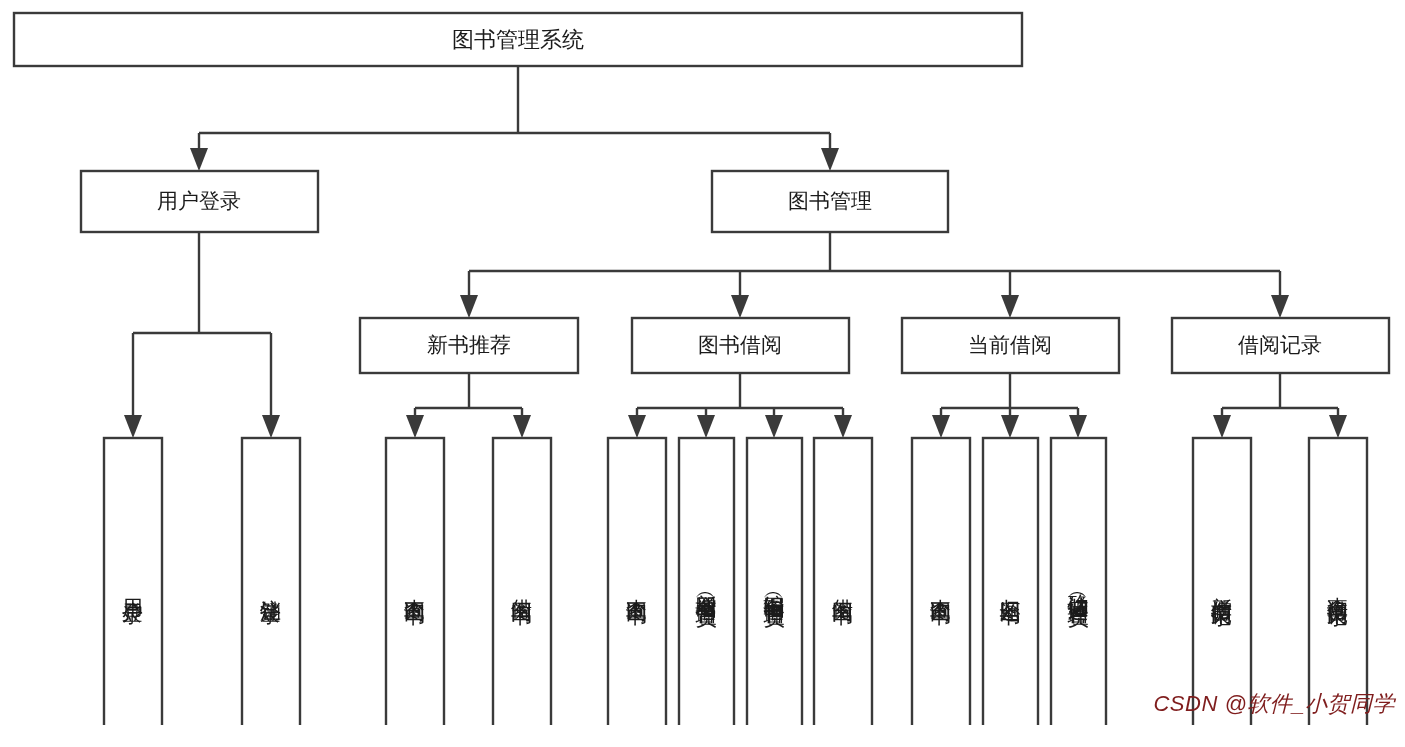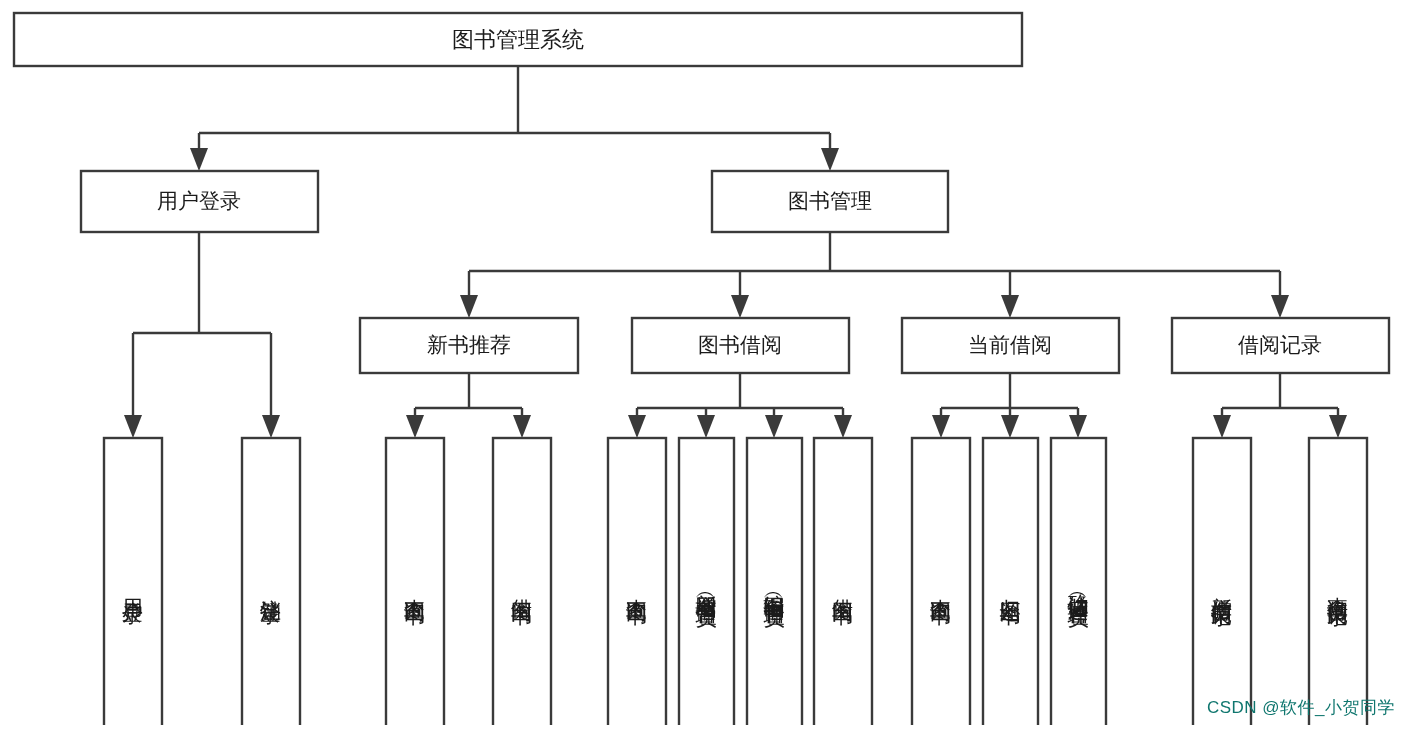--- a/index.html
+++ b/index.html
@@ -69,25 +69,26 @@
     line-height: 1;
     color: #1b1b1b;
     white-space: nowrap;
     pointer-events: none;
   }
   .watermark {
     position: absolute;
     right: 10px;
     bottom: 6px;
     font-family: "Liberation Sans", "DejaVu Sans", sans-serif;
-    font-size: 17px;
-    color: #0f766e;
+    font-size: 22px;
+    color: #7f1d1d;
     letter-spacing: 0.5px;
     white-space: nowrap;
     user-select: none;
+    font-style: italic;
   }
 </style>
 </head>
 <body>
 
 <div id="diagram-root">
 
   <svg class="diagram-canvas" viewBox="0 0 1405 747" xmlns="http://www.w3.org/2000/svg">
 
     <g>

